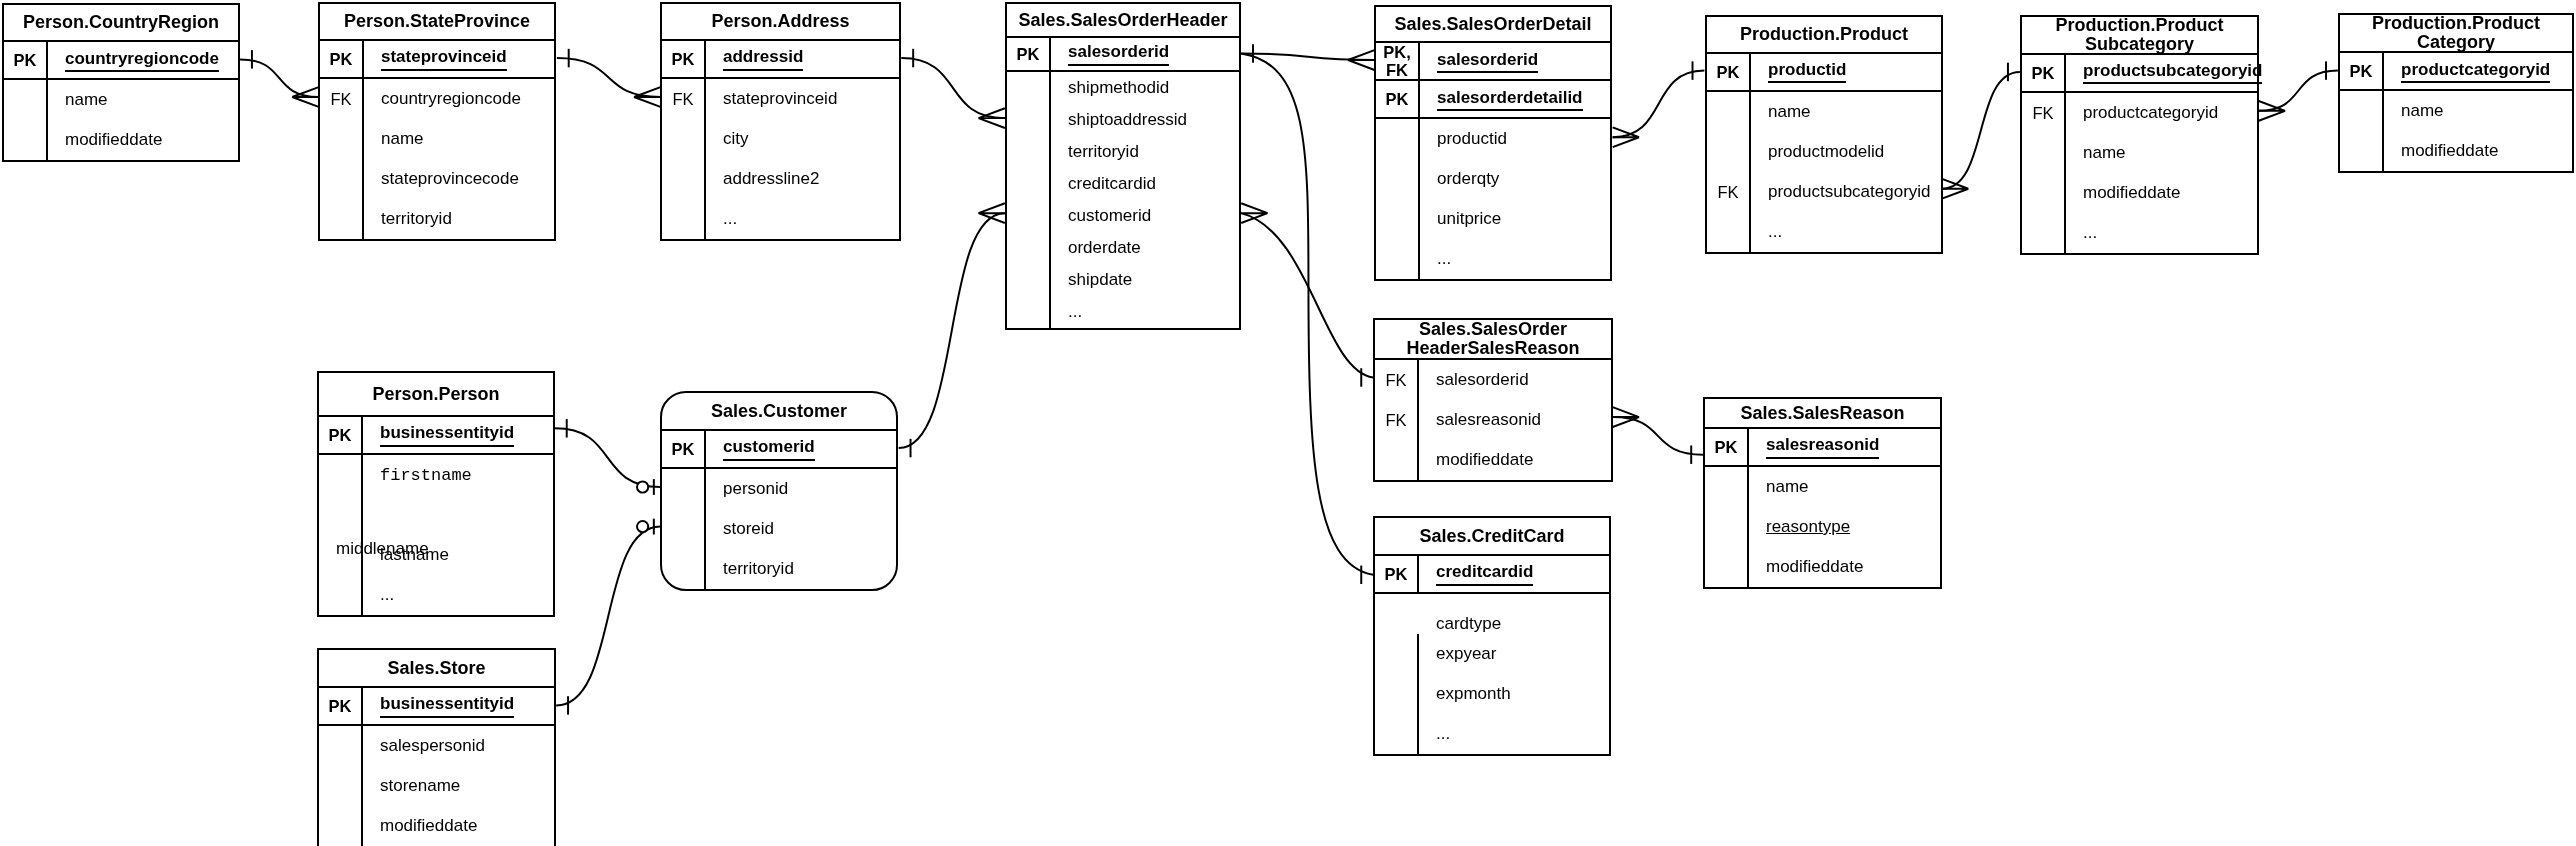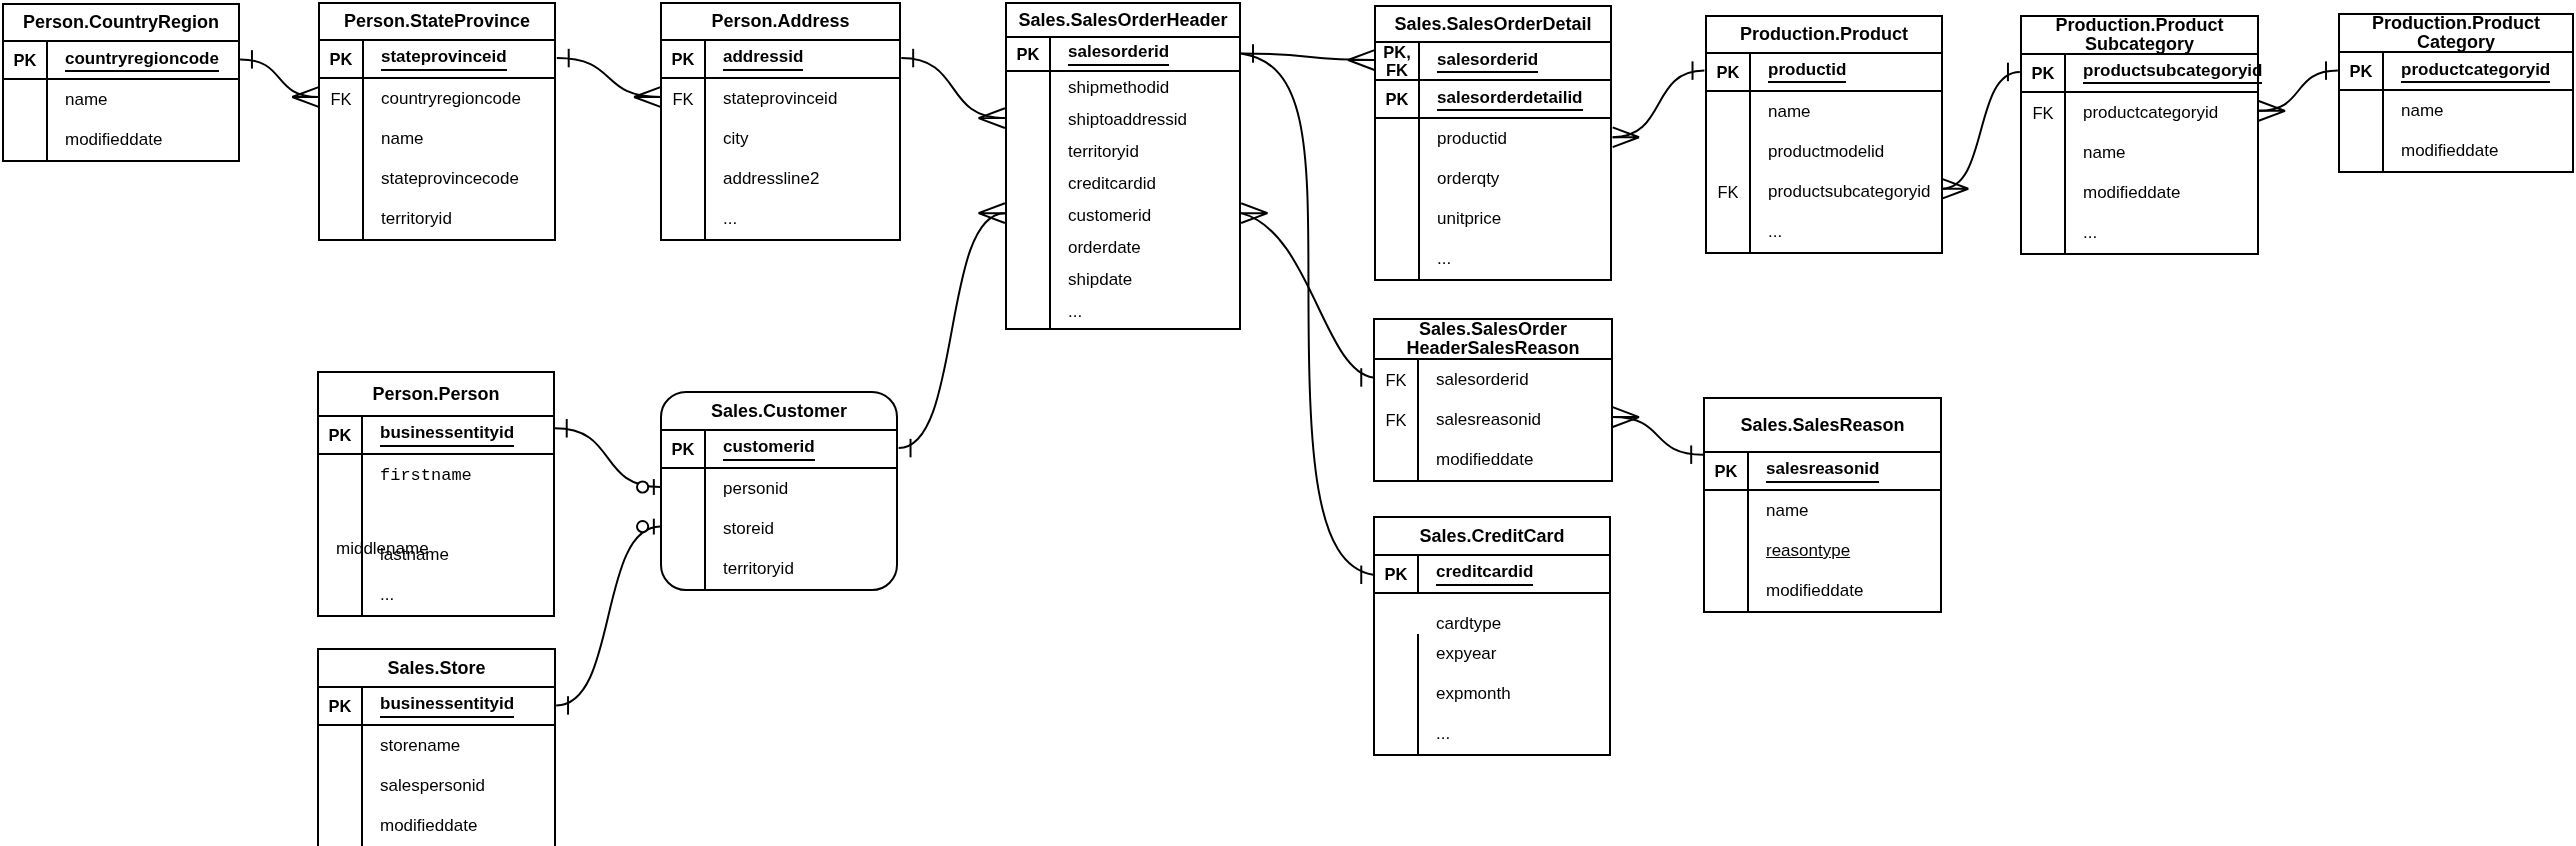--- a/index.html
+++ b/index.html
@@ -488,21 +488,21 @@
           </div>
           <div class="brow" style="height: 40px;">
             <div class="kcell"></div>
             <div class="fcell">
               <span>modifieddate</span>
             </div>
           </div>
         </div>
       </div>
       <div class="ent" style="left: 1703px; top: 397px; width: 239px;">
-        <div class="ttl" style="height: 54px;">
+        <div class="ttl" style="height: 30px;">
           <div>Sales.SalesReason</div>
         </div>
         <div class="krow" style="height: 38px;">
           <div class="kcell b">PK</div>
           <div class="fcell">
             <span class="pkname">salesreasonid</span>
           </div>
         </div>
         <div class="bodyrows">
           <div class="brow" style="height: 40px;">
@@ -569,27 +569,27 @@
         <div class="krow" style="height: 38px;">
           <div class="kcell b">PK</div>
           <div class="fcell">
             <span class="pkname">businessentityid</span>
           </div>
         </div>
         <div class="bodyrows">
           <div class="brow" style="height: 40px;">
             <div class="kcell"></div>
             <div class="fcell">
+              <span>salespersonid</span>
+            </div>
+          </div>
+          <div class="brow" style="height: 40px;">
+            <div class="kcell"></div>
+            <div class="fcell">
               <span>storename</span>
-            </div>
-          </div>
-          <div class="brow" style="height: 40px;">
-            <div class="kcell"></div>
-            <div class="fcell">
-              <span>salespersonid</span>
             </div>
           </div>
           <div class="brow" style="height: 40px;">
             <div class="kcell"></div>
             <div class="fcell">
               <span>modifieddate</span>
             </div>
           </div>
         </div>
       </div>

